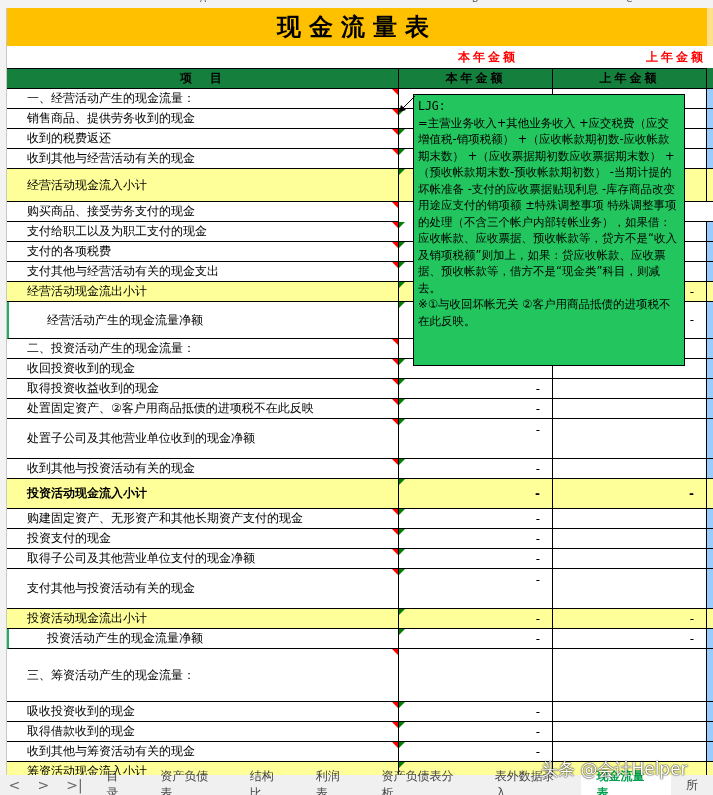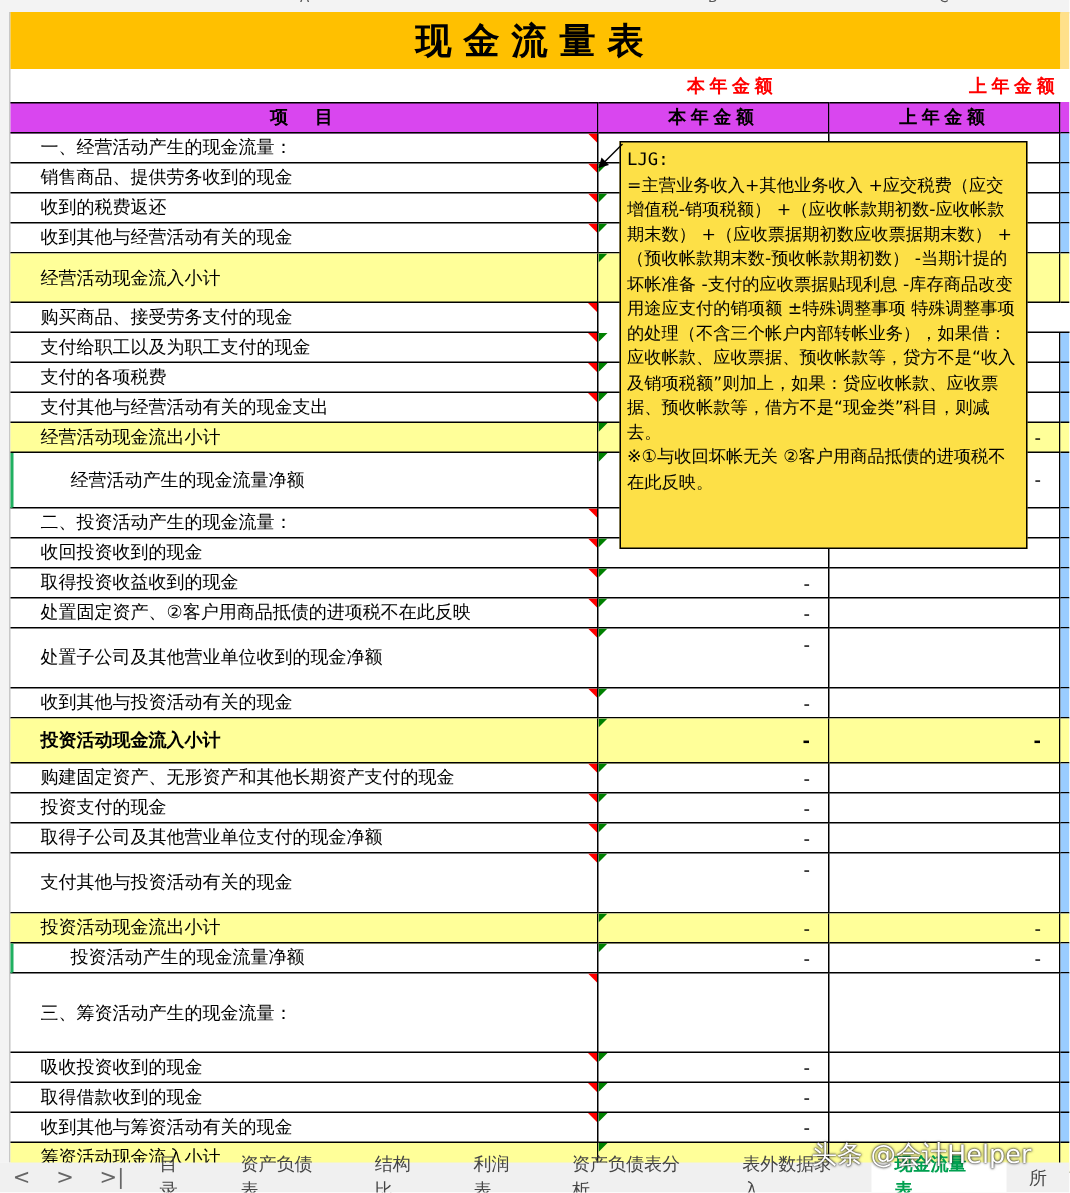--- a/index.html
+++ b/index.html
@@ -12,28 +12,28 @@
            font-size:24px; font-weight:bold; letter-spacing:8px; }
   .title-edge { position:absolute; left:707px; top:8px; width:6px; height:38px; background:#ffe08a; }
   .subhdr { position:absolute; top:46px; height:22px; color:#ff0000; font-weight:bold; font-size:12px; letter-spacing:3px; display:flex; align-items:center; justify-content:flex-end; }
   .grid { position:absolute; left:7px; top:68px; }
   .row { position:absolute; left:0; display:flex; }
   .cell { box-sizing:border-box; border-right:1px solid #000; border-bottom:1px solid #000; position:relative; display:flex; align-items:center; overflow:hidden; white-space:nowrap; }
   .c-a { width:392px; padding-left:20px; }
   .c-b { width:154px; justify-content:flex-end; padding-right:12px; }
   .c-c { width:154px; justify-content:flex-end; padding-right:12px; }
   .c-d { width:6px; background:#99ccff; border-right:none; }
-  .hdr .cell { background:#d946ef; justify-content:center; padding:0; font-weight:bold; letter-spacing:3px; }
+  .hdr .cell { background:#15803d; justify-content:center; padding:0; font-weight:bold; letter-spacing:3px; }
   .sub .cell { background:#ffff99; }
   .net .c-a { padding-left:38px; }
   .sub .c-c { background:#ffff99; }
   .dash { align-self:flex-start; margin-top:4px; }
   .tri-r { position:absolute; top:0; right:0; width:0; height:0; border-top:6px solid #ff0000; border-left:6px solid transparent; }
   .tri-g { position:absolute; top:0; left:0; width:0; height:0; border-top:6px solid #008000; border-right:6px solid transparent; }
-  .comment { position:absolute; left:413px; top:94px; width:272px; height:272px; background:#fde047; border:1px solid #000; box-sizing:border-box;
+  .comment { position:absolute; left:413px; top:94px; width:272px; height:272px; background:#22c55e; border:1px solid #000; box-sizing:border-box;
              padding:3px 4px; font-size:11.5px; line-height:16.5px; white-space:normal; word-break:break-all; z-index:10; }
   .comment .author { font-family:"DejaVu Sans Mono","Liberation Mono",monospace; }
   .arrow { position:absolute; left:398px; top:95px; width:18px; height:18px; z-index:11; }
   .tabs { position:absolute; left:0; top:775px; width:713px; height:20px; background:#f0f0f0; display:flex; align-items:center; font-size:12px; color:#444; z-index:12; }
   .nav { width:92px; display:flex; justify-content:space-around; color:#666; font-size:14px; }
   .tab { padding:0 15px; height:20px; display:flex; align-items:center; }
   .tab.active { background:#fff; color:#00a050; font-weight:bold; }
   .watermark { position:absolute; left:541px; top:758px; font-size:17px; color:#fff; text-shadow:0 0 2px #333, 0 0 1px #000; z-index:13; }
 </style>
 </head>

